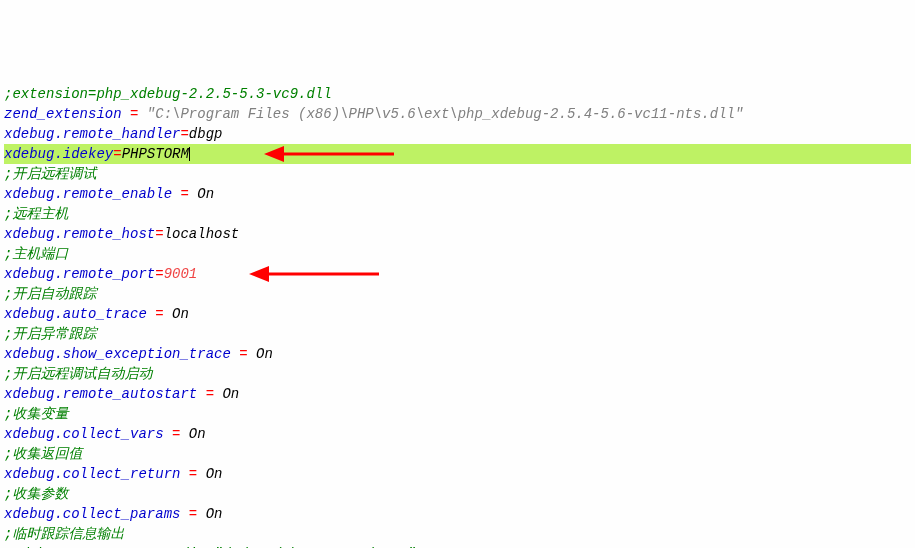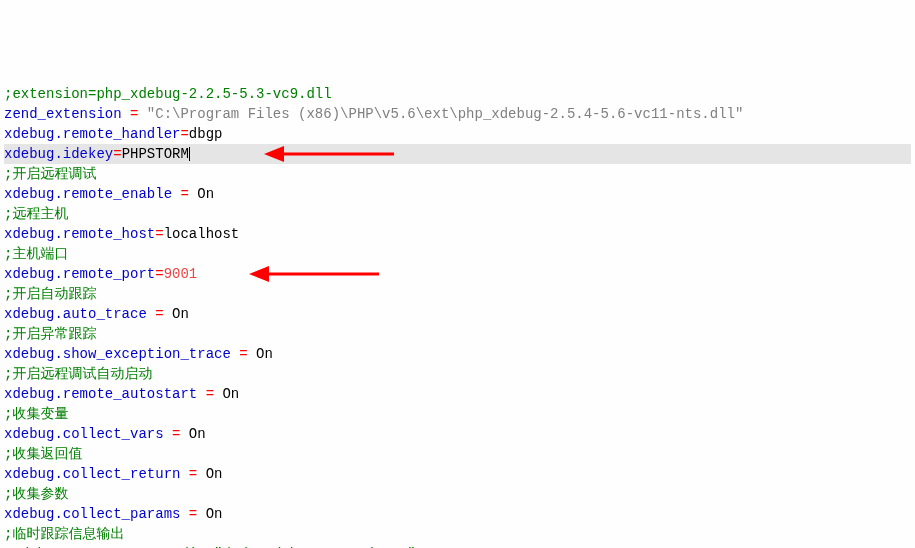--- a/index.html
+++ b/index.html
@@ -6,22 +6,22 @@
     margin: 0;
     padding: 4px;
     font-family: Consolas, "Courier New", monospace;
     font-size: 14px;
     line-height: 20px;
     background: #fefefe;
     color: #000;
     white-space: pre;
     overflow: hidden;
   }
-  .line { position: relative; }
-  .highlighted { background: #e5e5e5; }
+  .line { position: relative; font-style: italic; }
+  .highlighted { background: #bef264; }
   .comment-green { color: #008000; }
   .kw-blue { color: #0000cd; }
   .op-red { color: #ff0000; }
   .str-grey { color: #808080; }
   .val-purple { color: #ef4444; }
   .ident-black { color: #000; }
   .arrow {
     position: absolute;
     pointer-events: none;
   }

